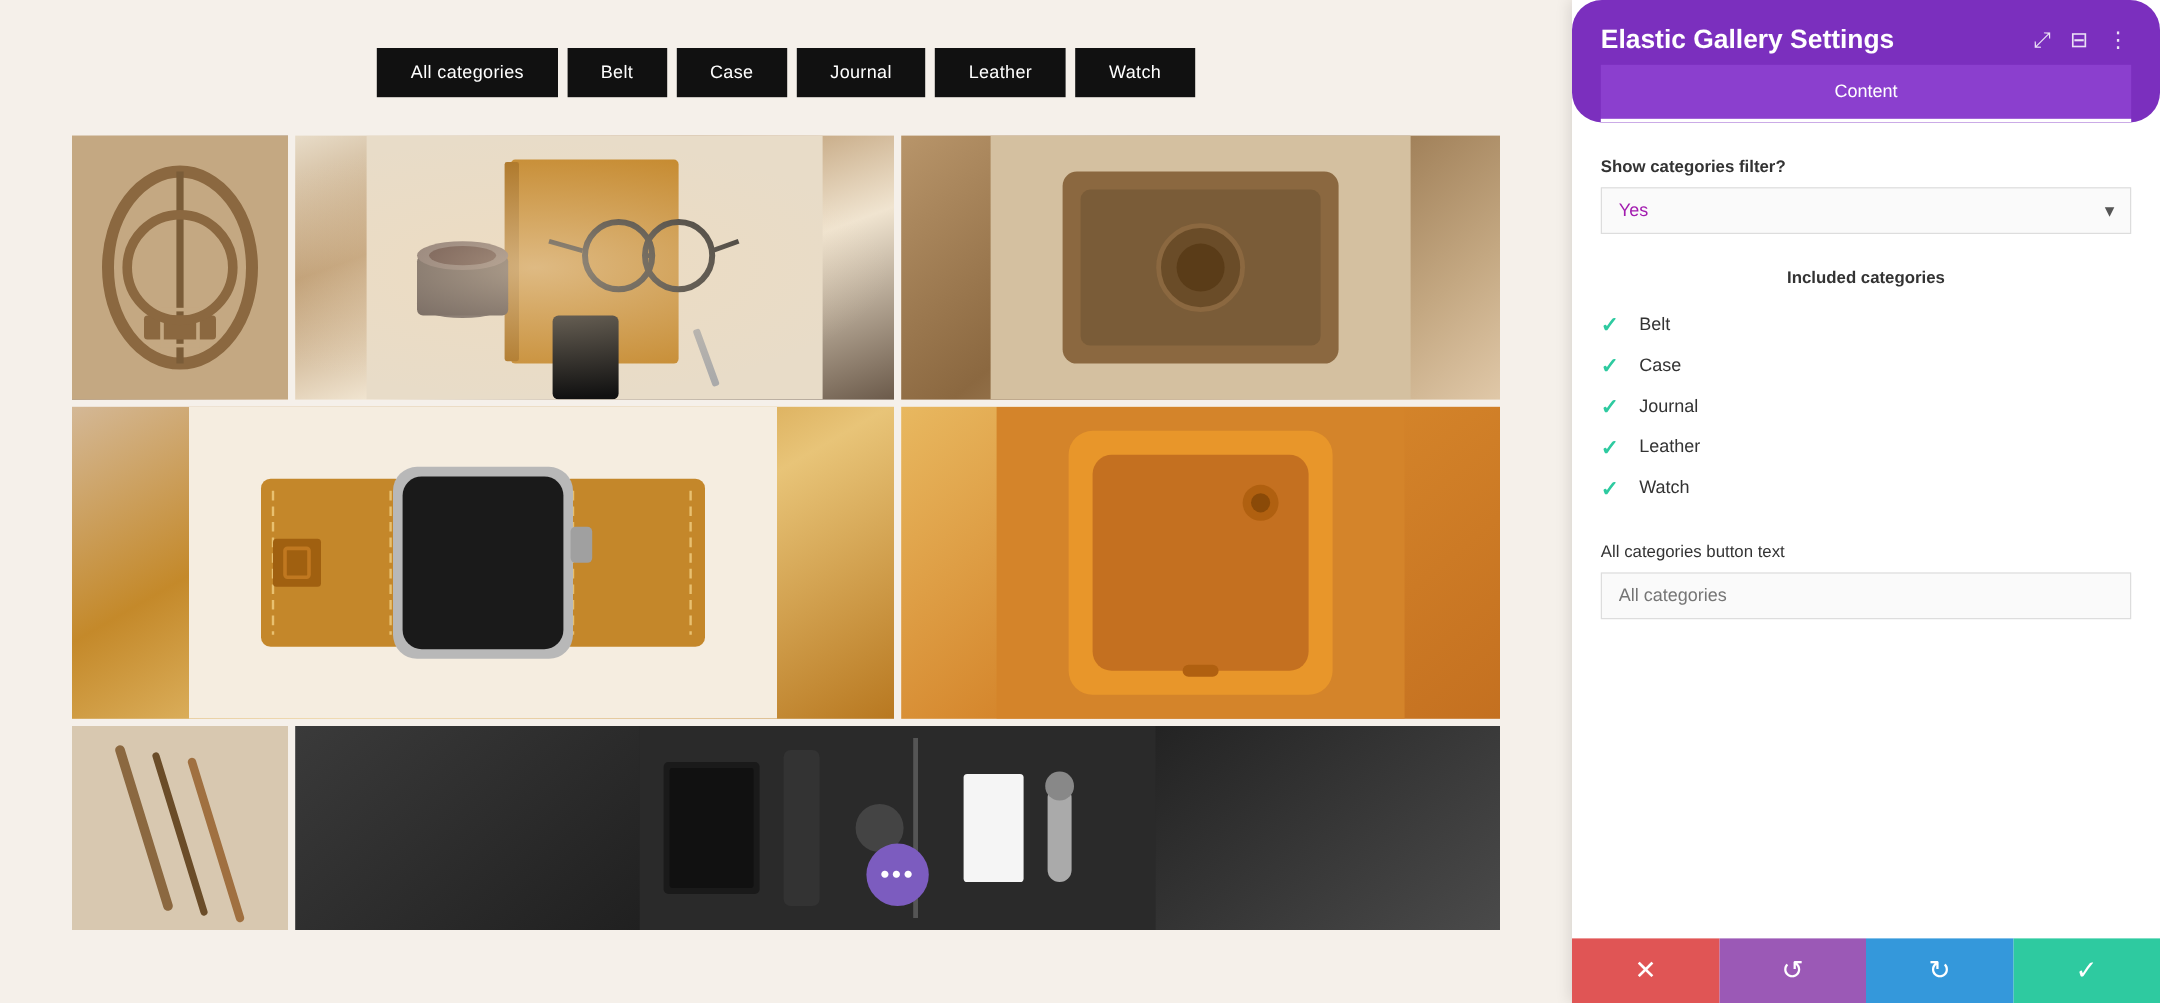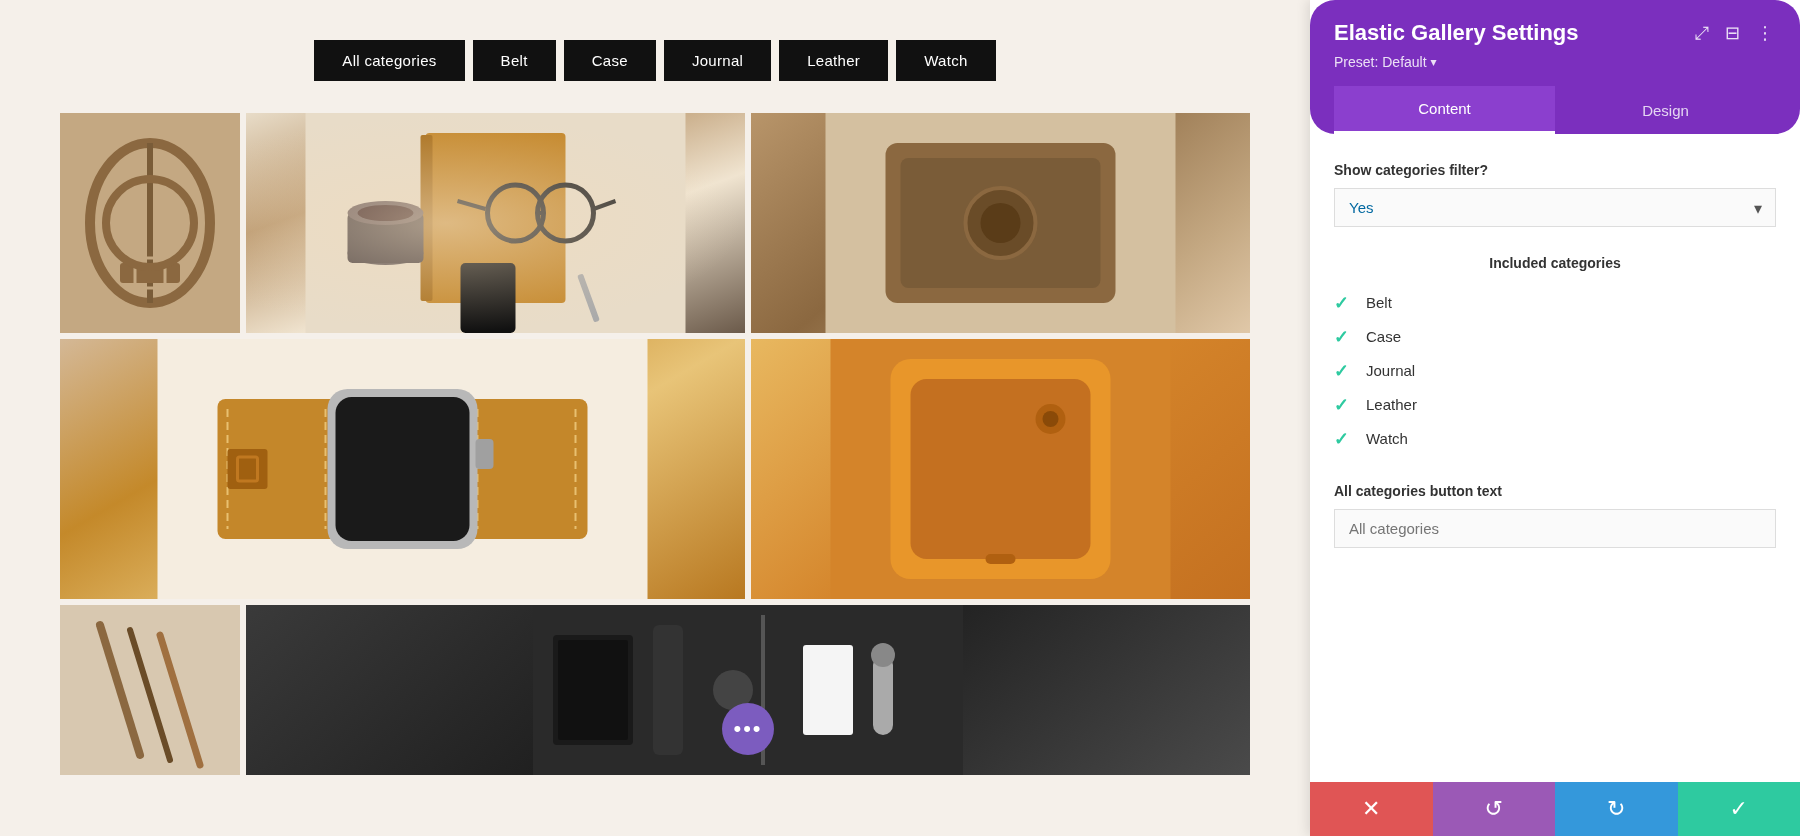--- a/index.html
+++ b/index.html
@@ -227,21 +227,21 @@
     .select-wrapper {
       position: relative;
       margin-bottom: 28px;
     }
     .select-wrapper select {
       width: 100%;
       padding: 10px 14px;
       border: 1px solid #ddd;
       background: #fafafa;
       font-size: 15px;
-      color: #0369a1;
+      color: #a21caf;
       appearance: none;
       cursor: pointer;
       outline: none;
     }
     .select-wrapper::after {
       content: '▾';
       position: absolute;
       right: 14px;
       top: 50%;
       transform: translateY(-50%);
@@ -273,21 +273,21 @@
       width: 20px;
       height: 20px;
       color: #2ecaa0;
       font-size: 18px;
       font-weight: 700;
       flex-shrink: 0;
     }
 
     .all-cat-label {
       font-size: 14px;
-      font-weight: 700;
+      font-weight: 400;
       color: #333;
       margin-bottom: 10px;
     }
     .all-cat-input {
       width: 100%;
       padding: 10px 14px;
       border: 1px solid #ddd;
       background: #fafafa;
       font-size: 15px;
       color: #999;
@@ -446,25 +446,23 @@
           <span>⤢</span>
         </button>
         <button class="panel-icon-btn">
           <span>⊟</span>
         </button>
         <button class="panel-icon-btn">
           <span>⋮</span>
         </button>
       </div>
     </div>
-    <div class="panel-preset">Preset: Default</div>
 
     <div class="panel-tabs">
       <button class="panel-tab active">Content</button>
-      <button class="panel-tab">Design</button>
     </div>
   </div>
 
   <div class="panel-body">
 
     
     <div class="field-label">Show categories filter?</div>
     <div class="select-wrapper">
       <select>
         <option>Yes</option>

